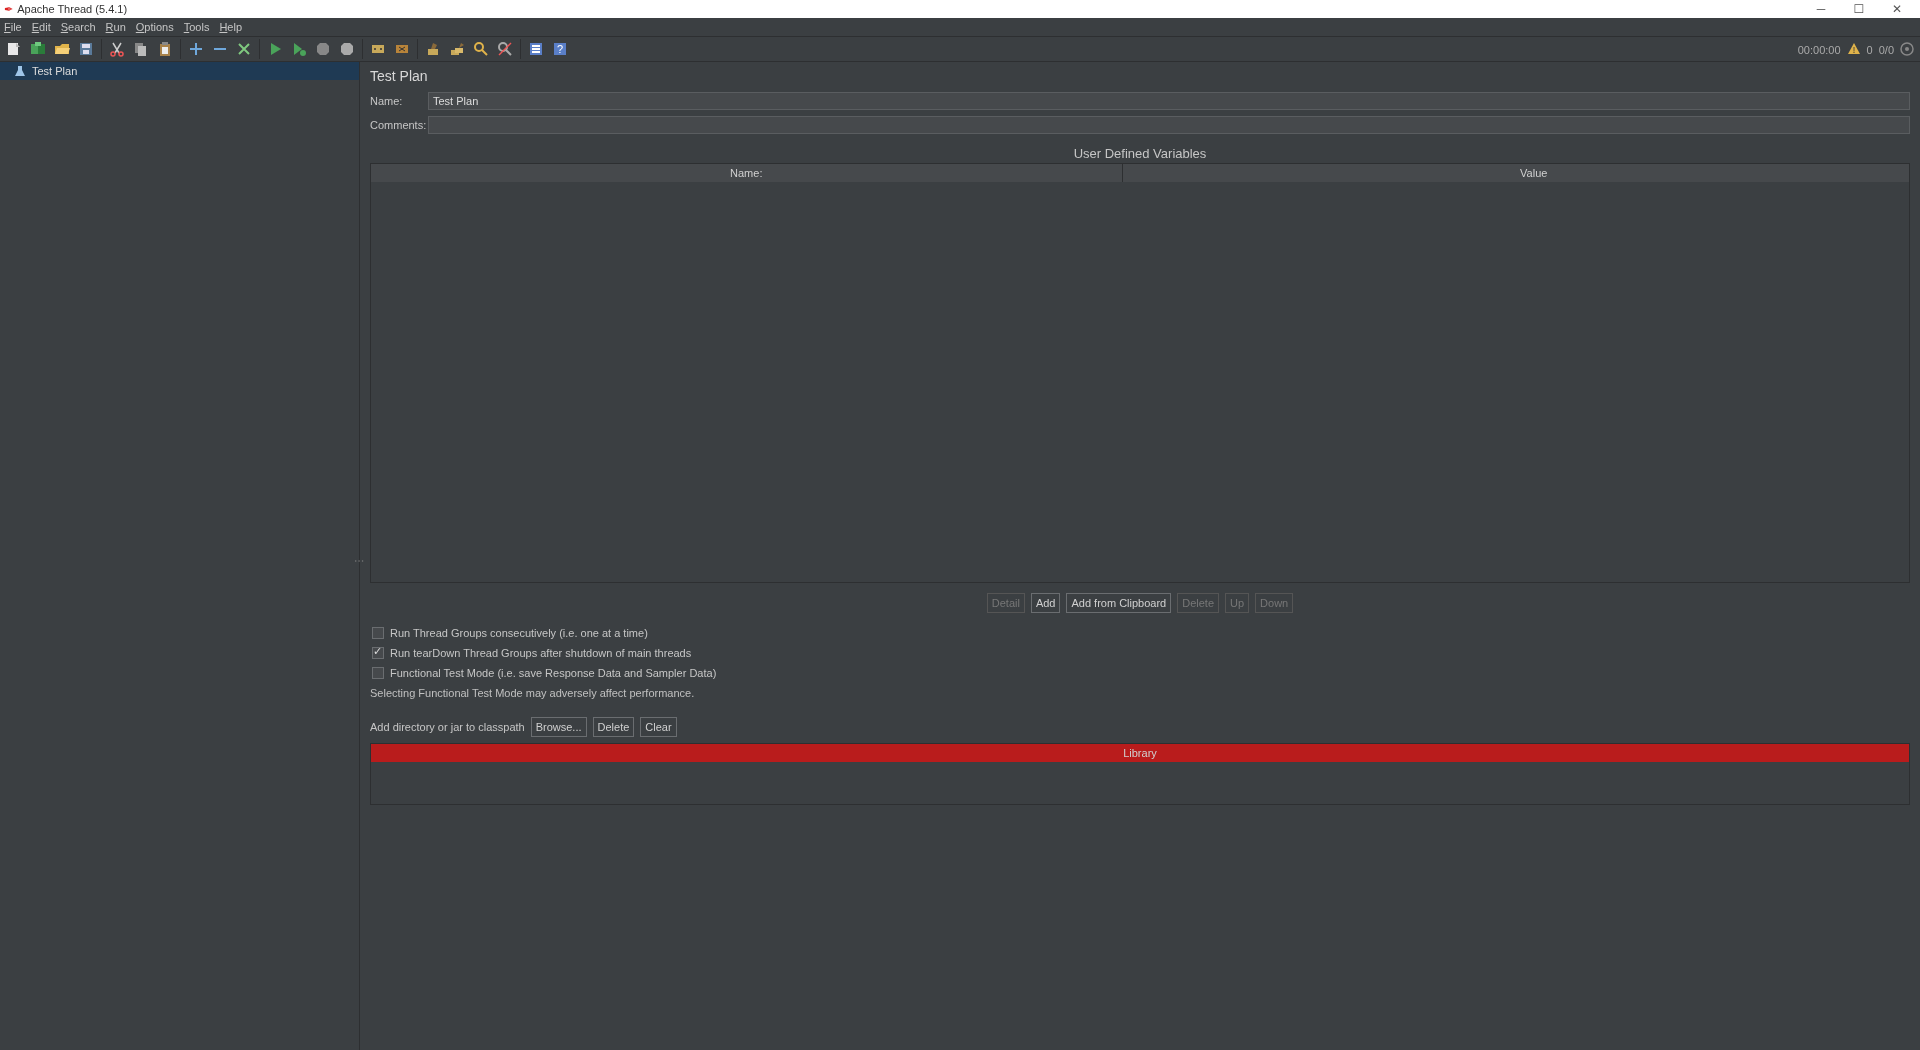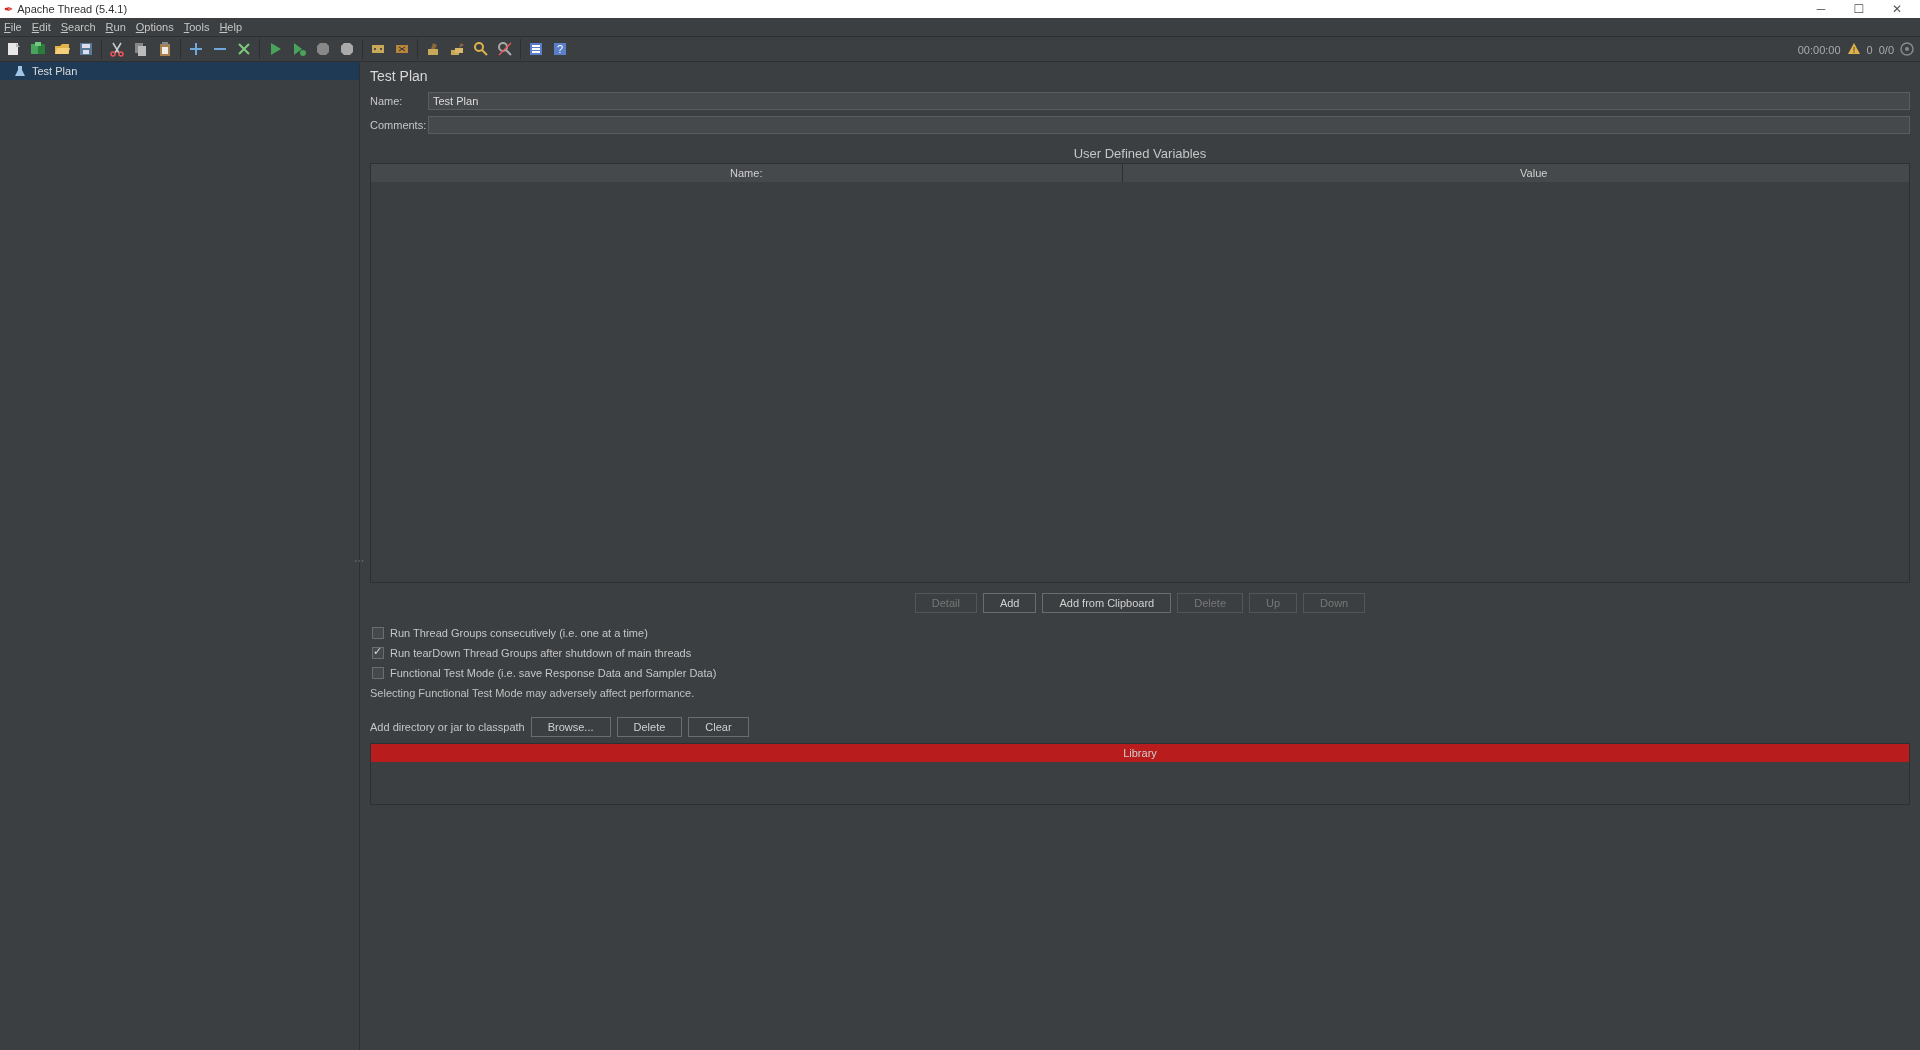--- a/index.html
+++ b/index.html
@@ -39,21 +39,21 @@
 
 .section-label { text-align:center; font-size:13px; color:#c6c6c6; margin:6px 0 2px; }
 
 .vartable { border:1px solid #2d2f31; background:#3b3f42; }
 .vartable .thead { display:flex; height:18px; background:#46494c; font-size:11px; }
 .vartable .thead .tcol { flex:1; text-align:center; line-height:18px; border-right:1px solid #2d2f31; color:#d0d0d0; }
 .vartable .thead .tcol:last-child { border-right:none;padding-left:36px; }
 .vartable .tbody { height:400px; }
 
 .btn-row { display:flex; justify-content:center; gap:6px; margin:10px 0; }
-.btn { height:20px; padding:0 16px; background:#3b3f42; border:1px solid #6a6d70; color:#d0d0d0; font-size:11px; line-height:18px; cursor:default; }
+.btn { height:20px; padding:0 4px; background:#3b3f42; border:1px solid #6a6d70; color:#d0d0d0; font-size:11px; line-height:18px; cursor:default; }
 .btn.disabled { color:#777; border-color:#555; }
 
 .chk-row { display:flex; align-items:center; font-size:11px; color:#c6c6c6; margin:4px 0 4px 2px; gap:6px; }
 .chk-row input[type=checkbox] { width:12px; height:12px; appearance:none; background:#46494c; border:1px solid #6a6d70; position:relative; }
 .chk-row input[type=checkbox]:checked::after { content:"✓"; position:absolute; top:-3px; left:0; font-size:11px; color:#ddd; }
 
 .note { font-size:11px; color:#c0c0c0; margin:4px 0 18px 0; }
 
 .cp-row { display:flex; align-items:center; gap:6px; font-size:11px; color:#c6c6c6; margin-bottom:6px; }
 

